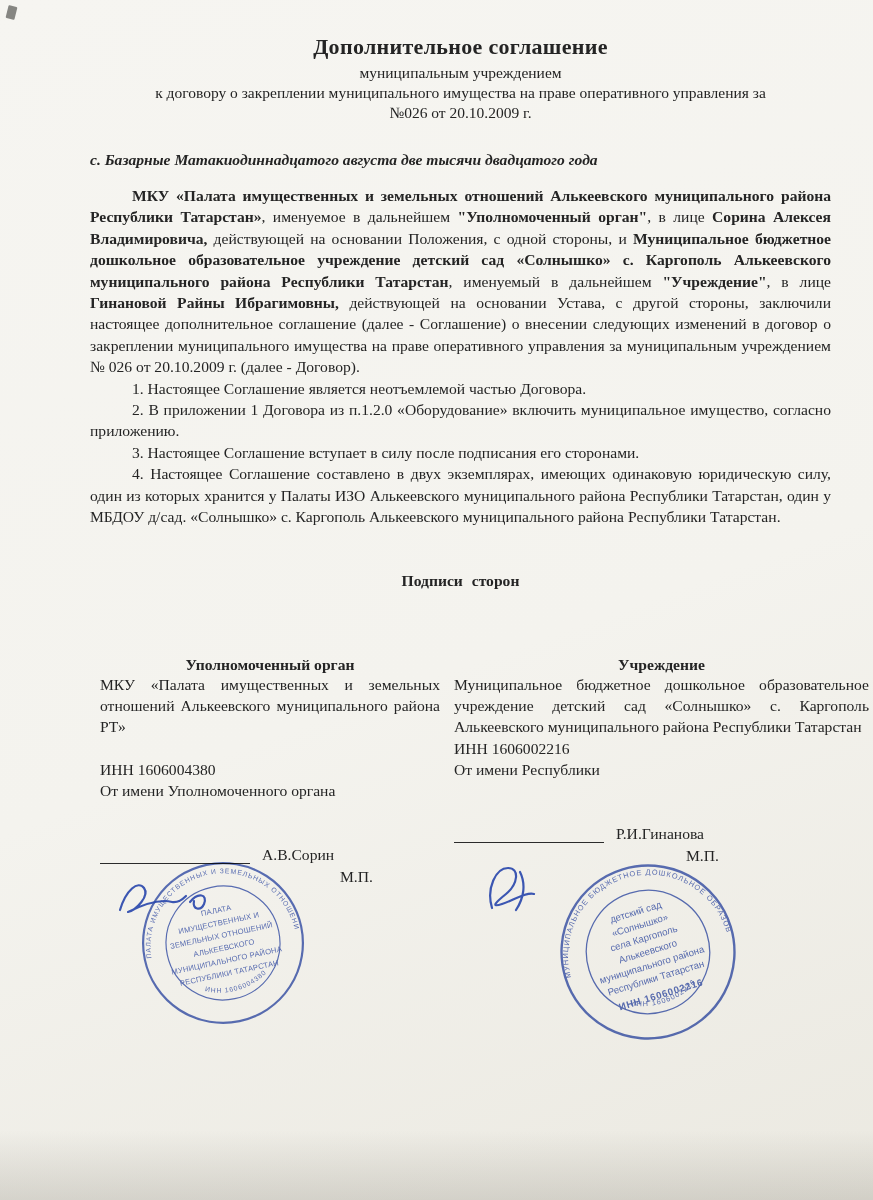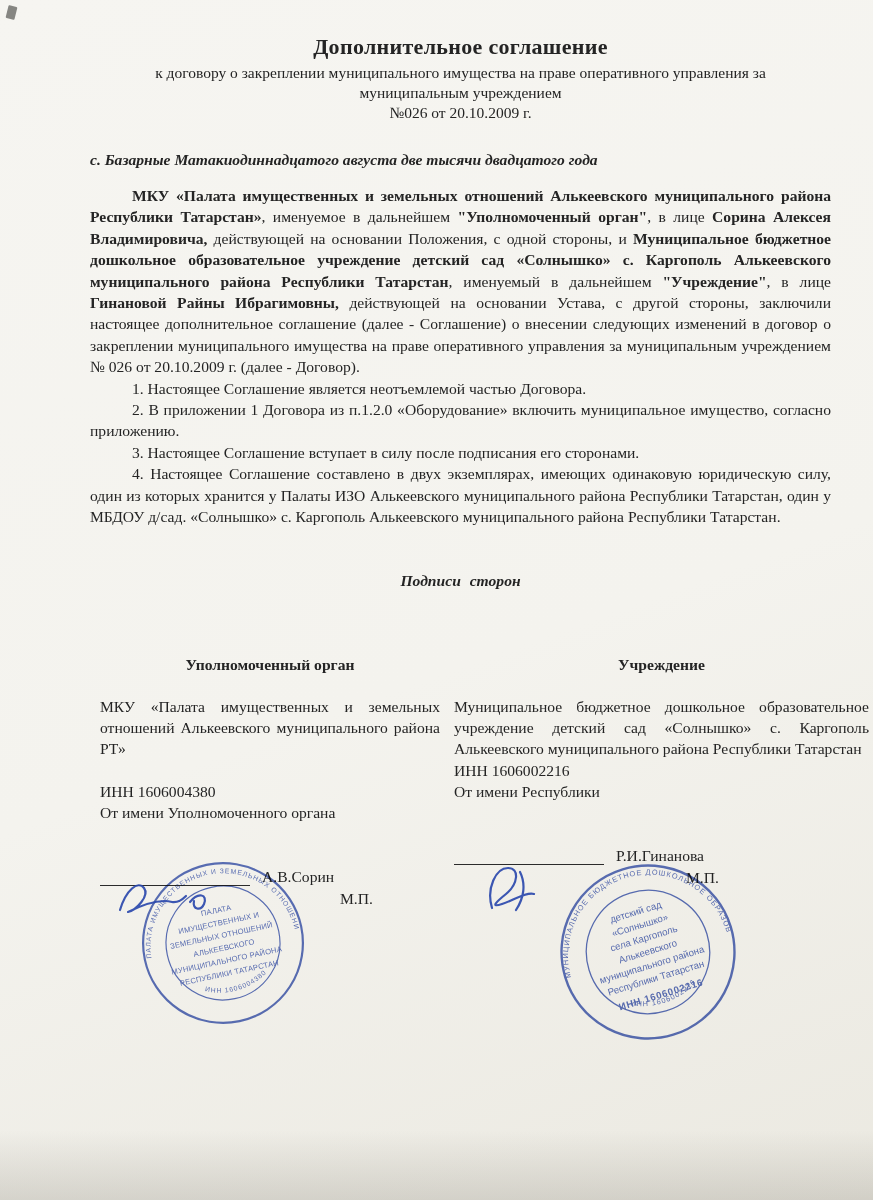--- a/index.html
+++ b/index.html
@@ -28,25 +28,25 @@
     margin-top:28px; font-weight:bold; font-style:italic; font-size:15.6px;
   }
 
   .intro, .clause{
     margin:0; text-indent:42px; text-align:justify;
     font-size:15.6px; line-height:21.4px;
   }
   .intro{ margin-top:16px; }
   .seg-b{ font-weight:bold; }
 
-  .sign-heading{ margin-top:44px; text-align:center; font-weight:bold; font-size:15.6px; word-spacing:5px;font-style:italic; }
+  .sign-heading{ margin-top:44px; text-align:center; font-weight:bold; font-size:15.6px; word-spacing:5px; }
 
   .cols{ display:grid; grid-template-columns:350px 1fr; column-gap:14px; margin-top:66px; margin-right:-38px; }
   .col-left{ padding-left:10px; }
-  .col-header{ text-align:center; font-weight:bold; font-size:15.6px; margin-bottom:22px; }
+  .col-header{ text-align:center; font-weight:bold; font-size:15.6px; }
   .org{ margin:0; text-align:justify; font-size:15.6px; line-height:21.4px; }
   .inn{ margin-top:21px; font-size:15.6px; line-height:21.4px; }
   .col-right .inn{ margin-top:0; }
   .behalf{ font-size:15.6px; line-height:21.4px; }
 
   .sig-row{ display:flex; align-items:flex-end; margin-top:44px; font-size:15.6px; }
   .sig-line{ display:inline-block; width:150px; border-bottom:1.5px solid #2b2b2b; height:1em; }
   .sig-name{ margin-left:12px; white-space:nowrap; }
   .mp{ margin-top:4px; font-size:15.6px; }
   .mp-left{ margin-left:240px; }
@@ -72,22 +72,22 @@
   .handsig-right{ left:478px; top:860px; width:95px; height:58px; }
 </style>
 </head>
 <body>
 
 <div class="page">
   <div class="corner-artifact"></div>
 
   <div class="content">
     <div class="doc-title">Дополнительное соглашение</div>
+    <div class="doc-sub">муниципальным учреждением</div>
     <div class="doc-sub">к договору о закреплении муниципального имущества на праве оперативного управления за</div>
-    <div class="doc-sub">муниципальным учреждением</div>
     <div class="doc-sub">№026 от 20.10.2009 г.</div>
 
     <div class="place-row">
       <span class="place">с. Базарные Матаки</span>
       <span class="date-words">одиннадцатого августа две тысячи двадцатого года</span>
     </div>
 
     <p class="intro"><span class="seg seg-b">МКУ «Палата имущественных и земельных отношений Алькеевского муниципального района Республики Татарстан»</span><span class="seg">, именуемое в дальнейшем </span><span class="seg seg-b">"Уполномоченный орган"</span><span class="seg">, в лице </span><span class="seg seg-b">Сорина Алексея Владимировича,</span><span class="seg"> действующей на основании Положения, с одной стороны, и </span><span class="seg seg-b">Муниципальное бюджетное дошкольное образовательное учреждение детский сад «Солнышко» с. Каргополь Алькеевского муниципального района Республики Татарстан</span><span class="seg">, именуемый в дальнейшем </span><span class="seg seg-b">"Учреждение"</span><span class="seg">, в лице </span><span class="seg seg-b">Гинановой Райны Ибрагимовны,</span><span class="seg"> действующей на основании Устава, с другой стороны, заключили настоящее дополнительное соглашение (далее - Соглашение) о внесении следующих изменений в договор о закреплении муниципального имущества на праве оперативного управления за муниципальным учреждением № 026 от 20.10.2009 г. (далее - Договор).</span></p>
     <p class="clause">1. Настоящее Соглашение является неотъемлемой частью Договора.</p>
     <p class="clause">2. В приложении 1 Договора из п.1.2.0 «Оборудование» включить муниципальное имущество, согласно приложению.</p>

